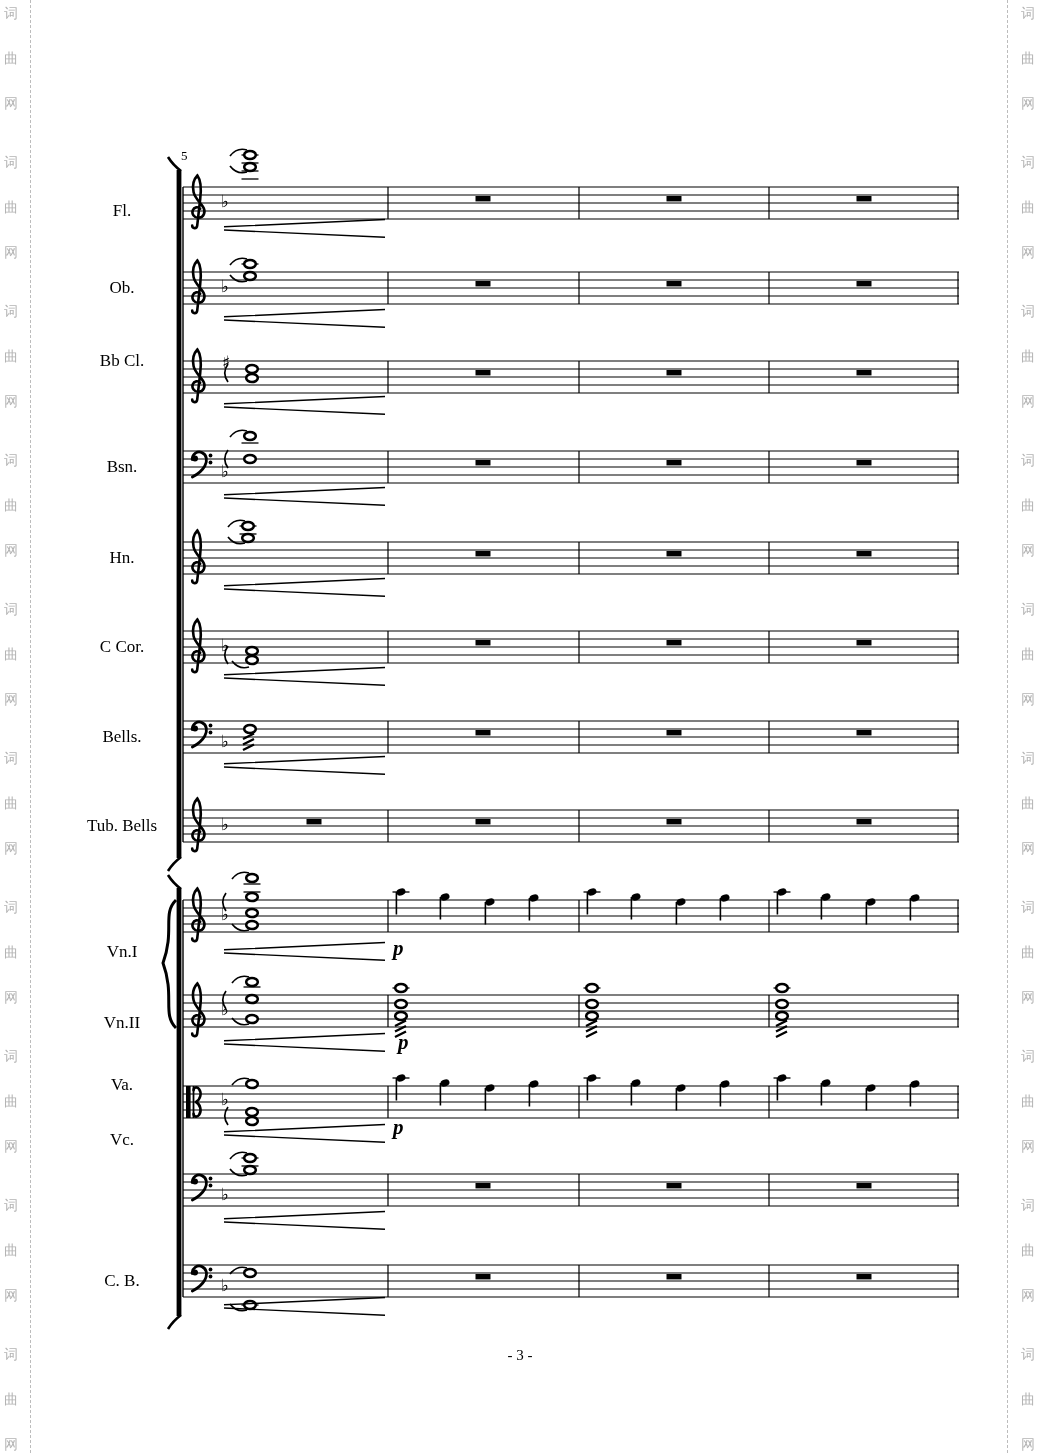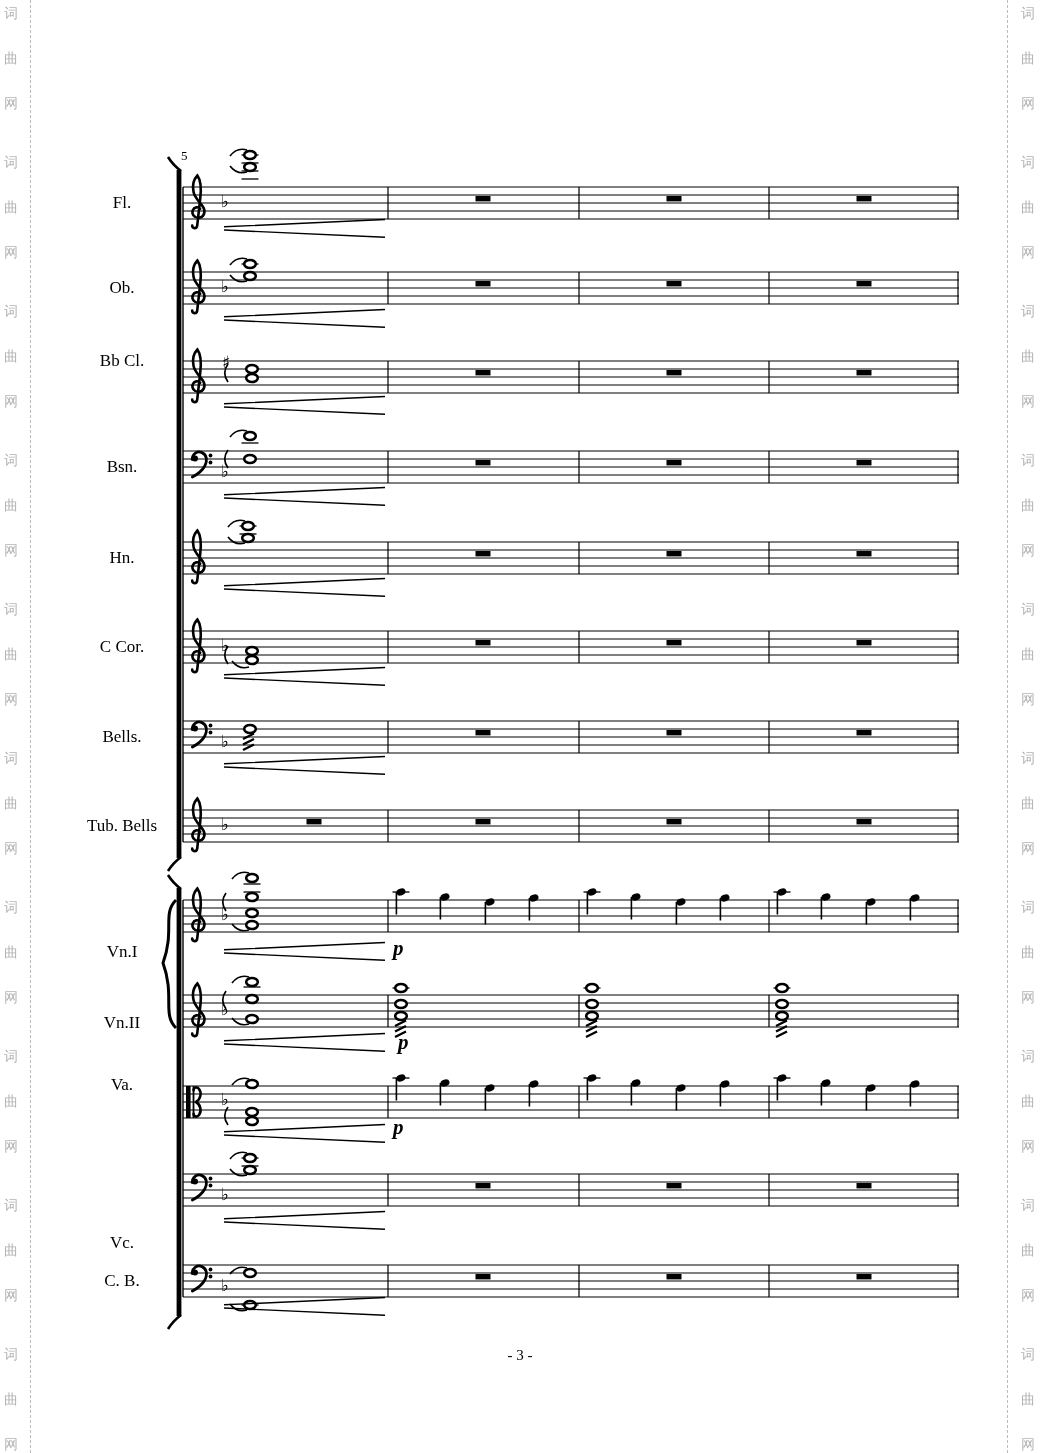--- a/index.html
+++ b/index.html
@@ -88,32 +88,32 @@
       <span style="top: 1094px;">曲</span>
       <span style="top: 1139px;">网</span>
       <span style="top: 1198px;">词</span>
       <span style="top: 1243px;">曲</span>
       <span style="top: 1288px;">网</span>
       <span style="top: 1347px;">词</span>
       <span style="top: 1392px;">曲</span>
       <span style="top: 1437px;">网</span>
     </div>
 
-  <div class="label" style="top:192px">Fl.</div>
+  <div class="label" style="top:200px">Fl.</div>
   <div class="label" style="top:277px">Ob.</div>
   <div class="label" style="top:350px">Bb Cl.</div>
   <div class="label" style="top:456px">Bsn.</div>
   <div class="label" style="top:547px">Hn.</div>
   <div class="label" style="top:636px">C Cor.</div>
   <div class="label" style="top:726px">Bells.</div>
   <div class="label" style="top:815px">Tub. Bells</div>
   <div class="label" style="top:941px">Vn.I</div>
   <div class="label" style="top:1012px">Vn.II</div>
   <div class="label" style="top:1074px">Va.</div>
-  <div class="label" style="top:1232px">Vc.</div>
+  <div class="label" style="top:1129px">Vc.</div>
   <div class="label" style="top:1270px">C. B.</div>
 
   <div class="measure-no">5</div>
   <div class="page-no">- 3 -</div>
   <div class="dyn dyn-vn1">p</div>
   <div class="dyn dyn-vn2">p</div>
   <div class="dyn dyn-va">p</div>
 
   <svg class="score" width="1042" height="1453" viewBox="0 0 1042 1453">
     <defs>

